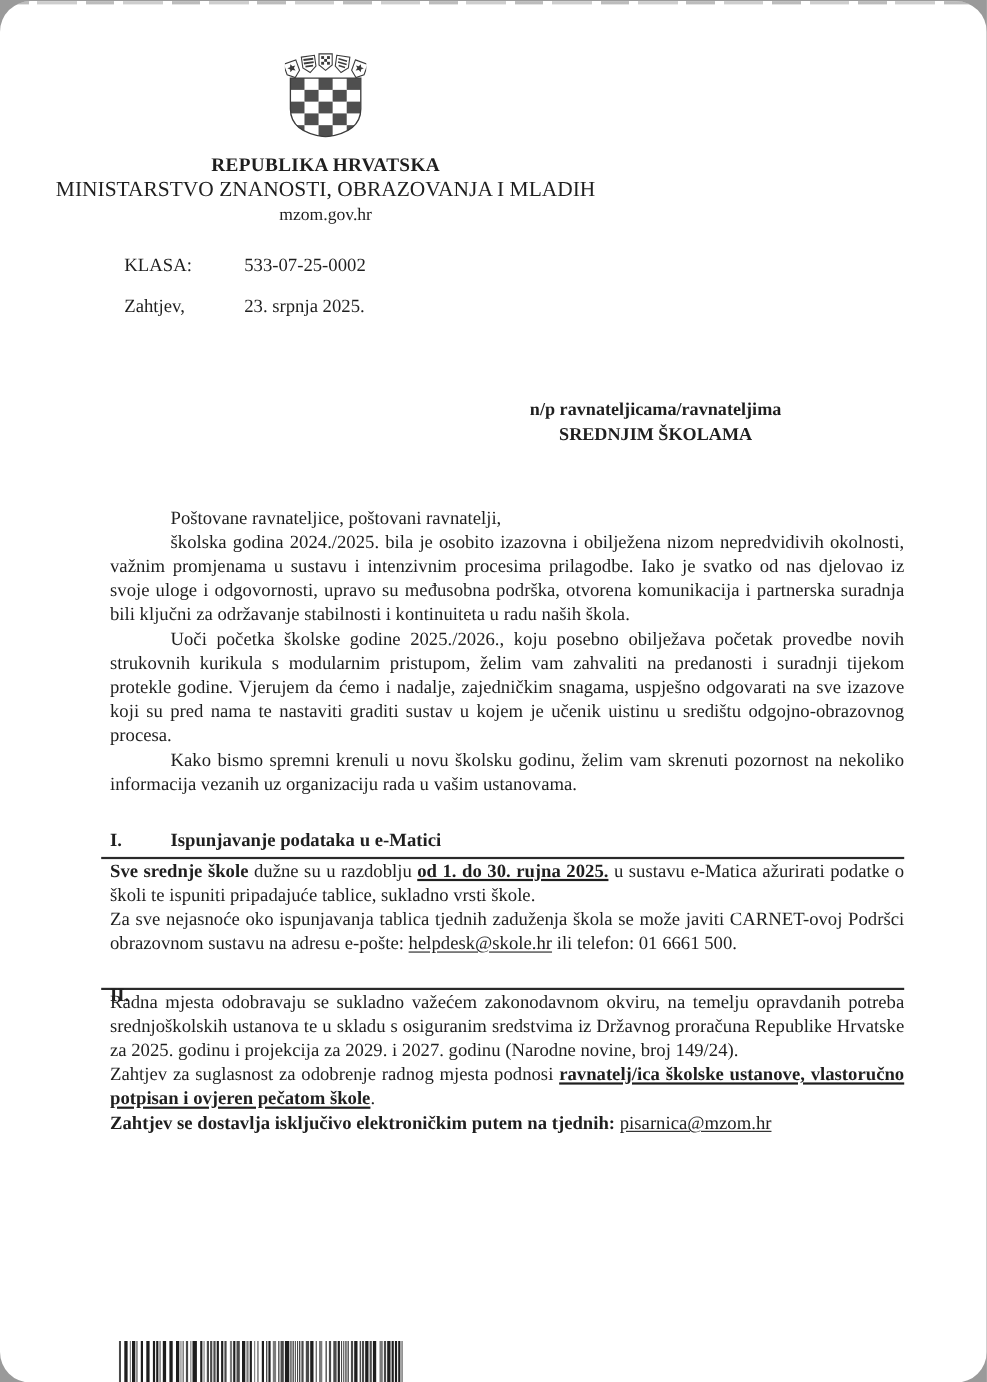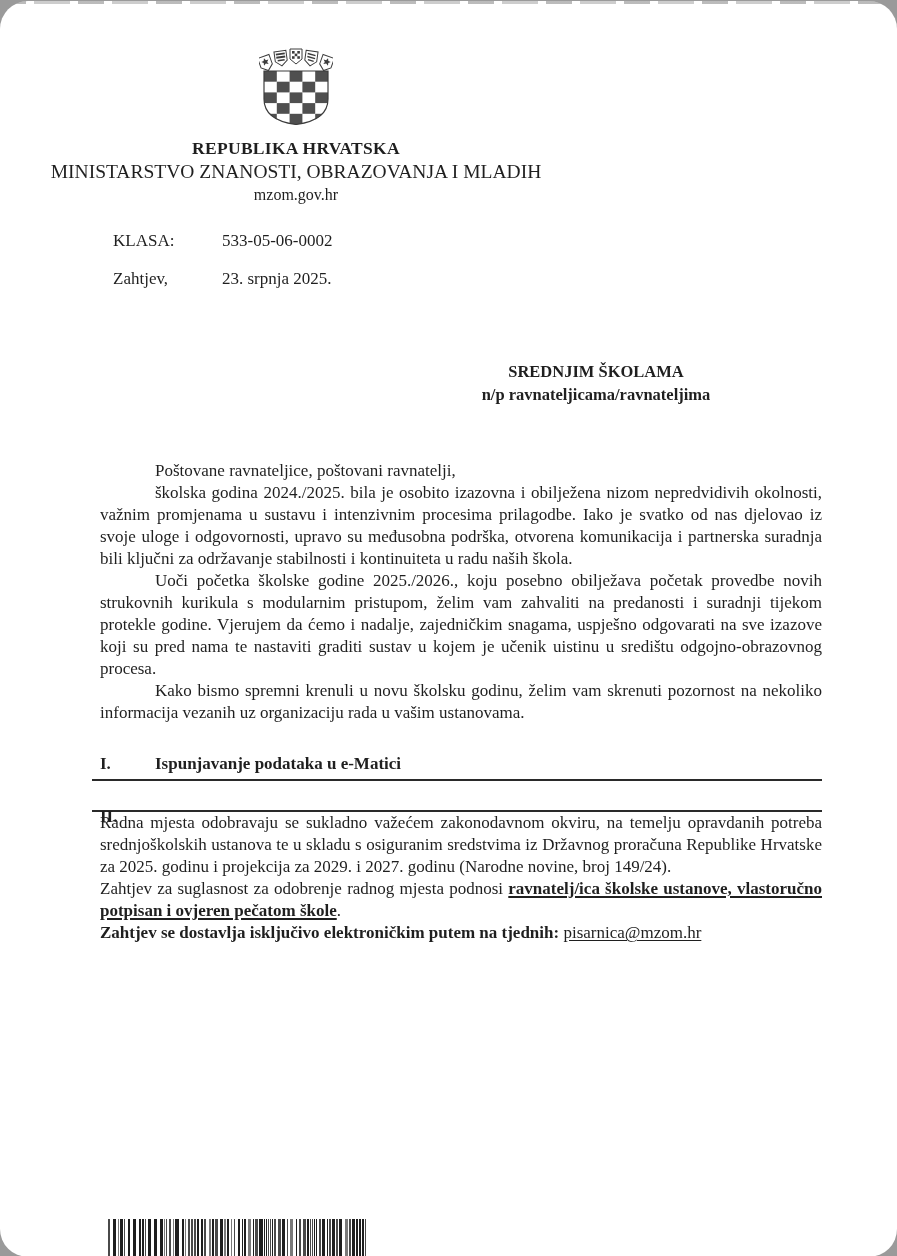--- a/index.html
+++ b/index.html
@@ -139,44 +139,46 @@
       <path d="M5,24 H69 V52 C69,68 56,75 37,77.5 C18,75 5,68 5,52 Z" fill="none" stroke="#3c3c3c" stroke-width="1.2"></path>
     </svg>
     <div class="lh-country">REPUBLIKA HRVATSKA</div>
     <div class="lh-ministry">MINISTARSTVO ZNANOSTI, OBRAZOVANJA I MLADIH</div>
     <div class="lh-site">mzom.gov.hr</div>
   </div>
 
   <div class="refblock">
     <div class="ref-row">
       <span class="ref-label">KLASA:</span>
-      <span>533-05-06-0002</span>
+      <span>533-07-25-0002</span>
     </div>
     <div class="ref-row date">
       <span class="ref-label">Zahtjev,</span>
       <span>23. srpnja 2025.</span>
     </div>
   </div>
 
   <div class="addressee">
+    <div>n/p ravnateljicama/ravnateljima</div>
     <div>SREDNJIM ŠKOLAMA</div>
-    <div>n/p ravnateljicama/ravnateljima</div>
   </div>
 
   <div class="letter-body">
     <p class="indent">Poštovane ravnateljice, poštovani ravnatelji,</p>
     <p class="indent p1">školska godina 2024./2025. bila je osobito izazovna i obilježena nizom nepredvidivih okolnosti, važnim promjenama u sustavu i intenzivnim procesima prilagodbe. Iako je svatko od nas djelovao iz svoje uloge i odgovornosti, upravo su međusobna podrška, otvorena komunikacija i partnerska suradnja bili ključni za održavanje stabilnosti i kontinuiteta u radu naših škola.</p>
     <p class="indent p2">Uoči početka školske godine 2025./2026., koju posebno obilježava početak provedbe novih strukovnih kurikula s modularnim pristupom, želim vam zahvaliti na predanosti i suradnji tijekom protekle godine. Vjerujem da ćemo i nadalje, zajedničkim snagama, uspješno odgovarati na sve izazove koji su pred nama te nastaviti graditi sustav u kojem je učenik uistinu u središtu odgojno-obrazovnog procesa.</p>
     <p class="indent p3">Kako bismo spremni krenuli u novu školsku godinu, želim vam skrenuti pozornost na nekoliko informacija vezanih uz organizaciju rada u vašim ustanovama.</p>
 
     <div class="sec sec1">
       <span class="num">I.</span>
       <span>Ispunjavanje podataka u e-Matici</span>
     </div>
 
+    <p class="p4"><span class="b">Sve srednje škole</span><span> dužne su u razdoblju </span><span class="b u">od 1. do 30. rujna 2025.</span><span> u sustavu e-Matica ažurirati podatke o školi te ispuniti pripadajuće tablice, sukladno vrsti škole.</span></p>
+    <p class="p5"><span>Za sve nejasnoće oko ispunjavanja tablica tjednih zaduženja škola se može javiti CARNET-ovoj Podršci obrazovnom sustavu na adresu e-pošte: </span><span class="u">helpdesk@skole.hr</span><span> ili telefon: 01 6661 500.</span></p>
 
     <div class="sec sec2">
       <span class="num">II.</span>
     </div>
 
     <p class="p6">Radna mjesta odobravaju se sukladno važećem zakonodavnom okviru, na temelju opravdanih potreba srednjoškolskih ustanova te u skladu s osiguranim sredstvima iz Državnog proračuna Republike Hrvatske za 2025. godinu i projekcija za 2029. i 2027. godinu (Narodne novine, broj 149/24).</p>
     <p class="p7"><span>Zahtjev za suglasnost za odobrenje radnog mjesta podnosi </span><span class="b u">ravnatelj/ica školske ustanove, vlastoručno potpisan i ovjeren pečatom škole</span><span>.</span></p>
     <p class="p8"><span class="b">Zahtjev se dostavlja isključivo elektroničkim putem na tjednih: </span><span class="u">pisarnica@mzom.hr</span></p>
   </div>
 

